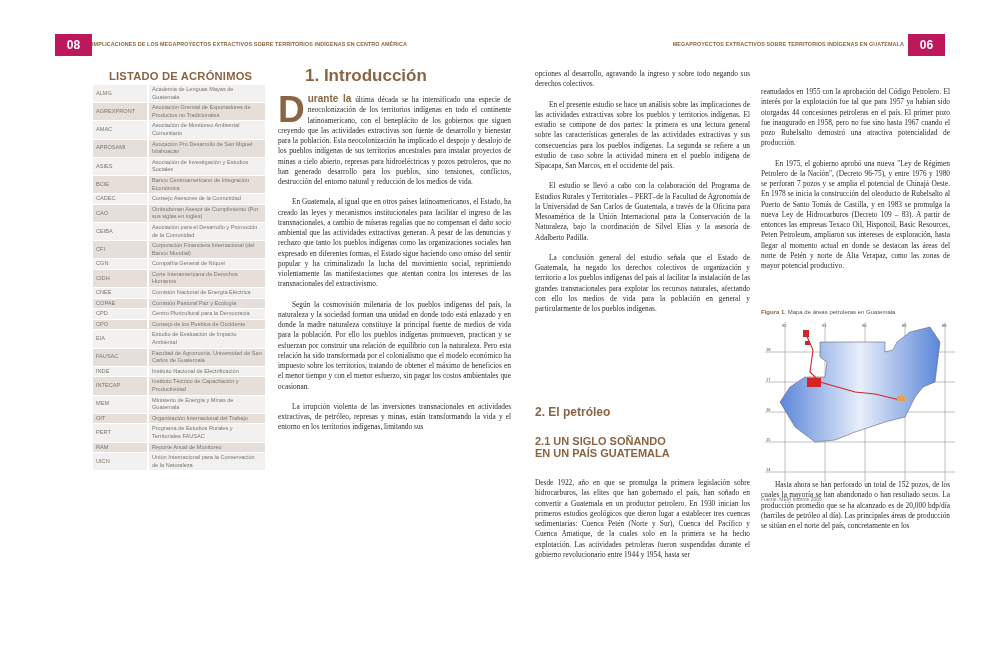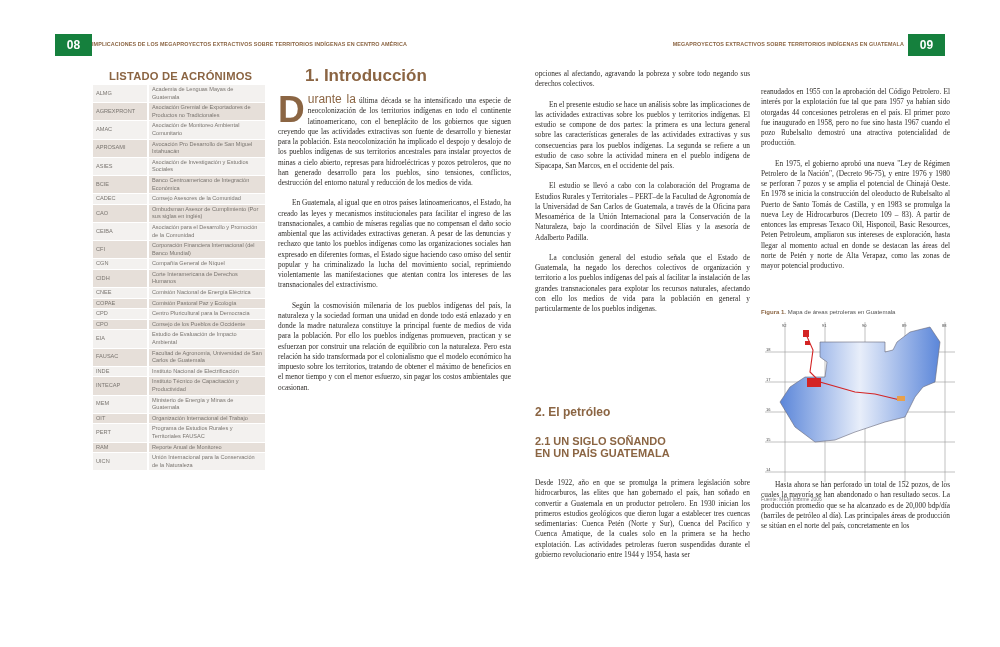--- a/index.html
+++ b/index.html
@@ -1,18 +1,18 @@
 <!DOCTYPE html>
 <html><head>
 <meta charset="utf-8">
 <style>
   * { box-sizing: border-box; margin: 0; padding: 0; }
   html, body { width: 1000px; height: 647px; background: #ffffff; overflow: hidden; }
   body { position: relative; font-family: "Liberation Serif", serif; color: #2a2a2a; }
-  .page-tab { position: absolute; top: 34px; width: 37px; height: 22px; background: #15803d; color: #fff;
+  .page-tab { position: absolute; top: 34px; width: 37px; height: 22px; background: #be185d; color: #fff;
     font-family: "Liberation Sans", sans-serif; font-weight: bold; font-size: 12px; display: flex; align-items: center; justify-content: center; }
   .tab-left { left: 55px; }
   .tab-right { left: 908px; }
   .running-head { position: absolute; top: 41px; font-family: "Liberation Sans", sans-serif; font-size: 5.4px; font-weight: bold;
     color: #8b6543; letter-spacing: 0.1px; white-space: nowrap; }
   .rh-left { left: 92px; }
   .rh-right { right: 96px; }
 
   .acr-title { position: absolute; left: 92px; top: 70px; font-family: "Liberation Sans", sans-serif; font-weight: bold; font-size: 11.2px; color: #8b6543; letter-spacing: 0.2px; margin-left: 17px; }
   .acr-table { position: absolute; left: 93px; top: 84px; width: 172px; border-collapse: separate; border-spacing: 0 1.5px; }
@@ -28,35 +28,35 @@
   .col1 { left: 278px; top: 94px; width: 233px; }
   .col2 { left: 535px; top: 69px; width: 215px; }
   .col3 { left: 761px; top: 87px; width: 189px; }
 
   .h1 { font-family: "Liberation Sans", sans-serif; font-weight: bold; color: #8b6543; }
   .intro-title { position: absolute; left: 277px; top: 66px; font-size: 17px; margin-left: 28px; }
   .petroleo-title { position: absolute; left: 535px; top: 405px; font-size: 12px; }
   .sub-title { position: absolute; left: 535px; top: 436px; font-family: "Liberation Sans", sans-serif; font-weight: bold; color: #8b6543; font-size: 11px; line-height: 11.5px; }
 
   .dropcap { float: left; font-family: "Liberation Sans", sans-serif; font-weight: bold; color: #8b6543; font-size: 37px; line-height: 28px; margin: 2px 3px 0 0; }
-  .lead { font-family: "Liberation Sans", sans-serif; font-weight: normal; color: #8b6543; font-size: 12px; }
+  .lead { font-family: "Liberation Sans", sans-serif; font-weight: bold; color: #8b6543; font-size: 10px; }
 
   .fig-caption { position: absolute; left: 761px; top: 309px; font-family: "Liberation Sans", sans-serif; font-size: 6px; color: #555; }
   .fig-caption b { color: #8b6543; }
   .fig-source { position: absolute; left: 761px; top: 496px; font-family: "Liberation Sans", sans-serif; font-size: 5px; color: #777; }
   .map { position: absolute; left: 765px; top: 322px; width: 190px; height: 170px; }
   .col3b { left: 761px; top: 480px; width: 189px; }
 </style>
 </head>
 <body>
 
 <div class="page-tab tab-left">08</div>
 <div class="running-head rh-left">IMPLICACIONES DE LOS MEGAPROYECTOS EXTRACTIVOS SOBRE TERRITORIOS INDÍGENAS EN CENTRO AMÉRICA</div>
 <div class="running-head rh-right">MEGAPROYECTOS EXTRACTIVOS SOBRE TERRITORIOS INDÍGENAS EN GUATEMALA</div>
-<div class="page-tab tab-right">09</div>
+<div class="page-tab tab-right">06</div>
 
 <div class="acr-title">LISTADO DE ACRÓNIMOS</div>
 <table class="acr-table">
     <tbody id="acr-body">
       <tr class="light">
         <td class="abbr">ALMG</td>
         <td class="def">Academia de Lenguas Mayas de Guatemala</td>
       </tr>
       <tr class="dark">
         <td class="abbr">AGREXPRONT</td>
@@ -155,24 +155,25 @@
         <td class="def">Unión Internacional para la Conservación de la Naturaleza</td>
       </tr>
     </tbody>
   </table>
 
 <div class="h1 intro-title">1. Introducción</div>
 <div class="col col1">
   <p class="noindent"><span class="dropcap">D</span><span class="lead">urante la</span><span> última década se ha intensificado una especie de neocolonización de los territorios indígenas en todo el continente latinoamericano, con el beneplácito de los gobiernos que siguen creyendo que las actividades extractivas son fuente de desarrollo y bienestar para la población. Esta neocolonización ha implicado el despojo y desalojo de los pueblos indígenas de sus territorios ancestrales para instalar proyectos de minas a cielo abierto, represas para hidroeléctricas y pozos petroleros, que no han generado desarrollo para los pueblos, sino tensiones, conflictos, destrucción del entorno natural y reducción de los medios de vida.</span></p>
   <p>En Guatemala, al igual que en otros países latinoamericanos, el Estado, ha creado las leyes y mecanismos institucionales para facilitar el ingreso de las transnacionales, a cambio de míseras regalías que no compensan el daño socio ambiental que las actividades extractivas generan. A pesar de las denuncias y rechazo que tanto los pueblos indígenas como las organizaciones sociales han expresado en diferentes formas, el Estado sigue haciendo caso omiso del sentir popular y ha criminalizado la lucha del movimiento social, reprimiendo violentamente las manifestaciones que atentan contra los intereses de las transnacionales del extractivismo.</p>
   <p>Según la cosmovisión milenaria de los pueblos indígenas del país, la naturaleza y la sociedad forman una unidad en donde todo está enlazado y en donde la madre naturaleza constituye la principal fuente de medios de vida para la población. Por ello los pueblos indígenas promueven, practican y se esfuerzan por construir una relación de equilibrio con la naturaleza. Pero esta relación ha sido transformada por el colonialismo que el modelo económico ha impuesto sobre los territorios, tratando de obtener el máximo de beneficios en el menor tiempo y con el menor esfuerzo, sin pagar los costos ambientales que ocasionan.</p>
+  <p>La irrupción violenta de las inversiones transnacionales en actividades extractivas, de petróleo, represas y minas, están transformando la vida y el entorno en los territorios indígenas, limitando sus</p>
 </div>
 
 <div class="col col2">
-  <p class="noindent">opciones al afectando, agravando la pobreza y sobre todo negando sus derechos colectivos.</p>
+  <p class="noindent">opciones al desarrollo, agravando la ingreso y sobre todo negando sus derechos colectivos.</p>
   <p>En el presente estudio se hace un análisis sobre las implicaciones de las actividades extractivas sobre los pueblos y territorios indígenas. El estudio se compone de dos partes: la primera es una lectura general sobre las características generales de las actividades extractivas y sus consecuencias para los pueblos indígenas. La segunda se refiere a un estudio de caso sobre la actividad minera en el pueblo indígena de Sipacapa, San Marcos, en el occidente del país.</p>
   <p>El estudio se llevó a cabo con la colaboración del Programa de Estudios Rurales y Territoriales – PERT–de la Facultad de Agronomía de la Universidad de San Carlos de Guatemala, a través de la Oficina para Mesoamérica de la Unión Internacional para la Conservación de la Naturaleza, bajo la coordinación de Silvel Elías y la asesoría de Adalberto Padilla.</p>
   <p>La conclusión general del estudio señala que el Estado de Guatemala, ha negado los derechos colectivos de organización y territorio a los pueblos indígenas del país al facilitar la instalación de las grandes transnacionales para explotar los recursos naturales, afectando con ello los medios de vida para la población en general y particularmente de los pueblos indígenas.</p>
 </div>
 
 <div class="h1 petroleo-title">2. El petróleo</div>
 <div class="sub-title">
   <div>2.1 UN SIGLO SOÑANDO</div>
   <div>EN UN PAÍS GUATEMALA</div>
 </div>

